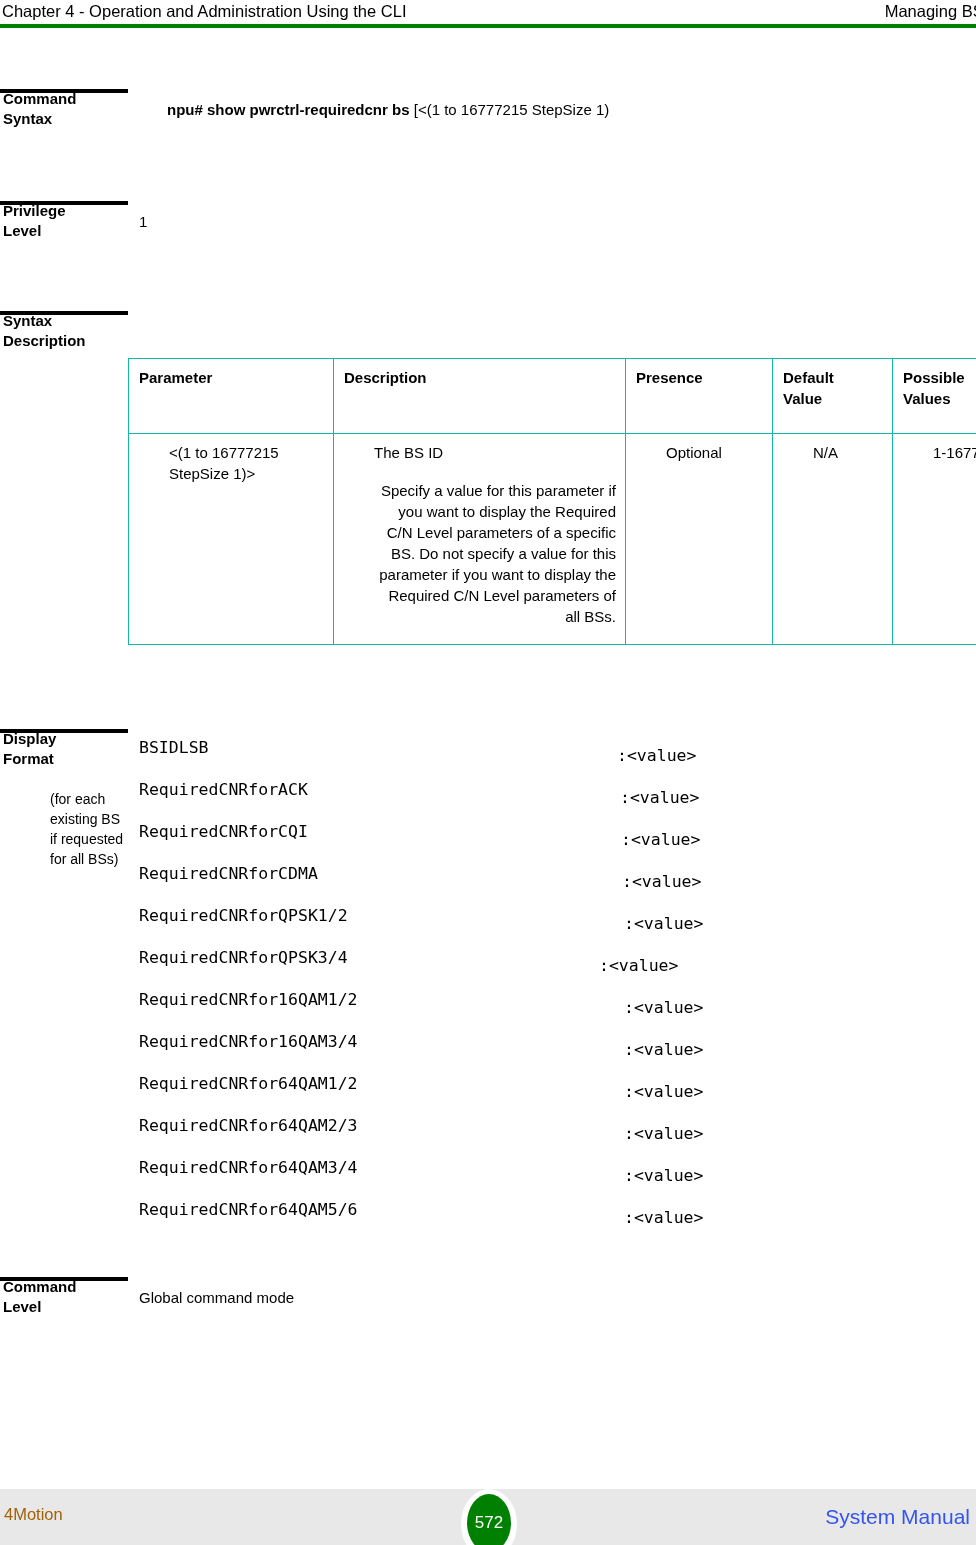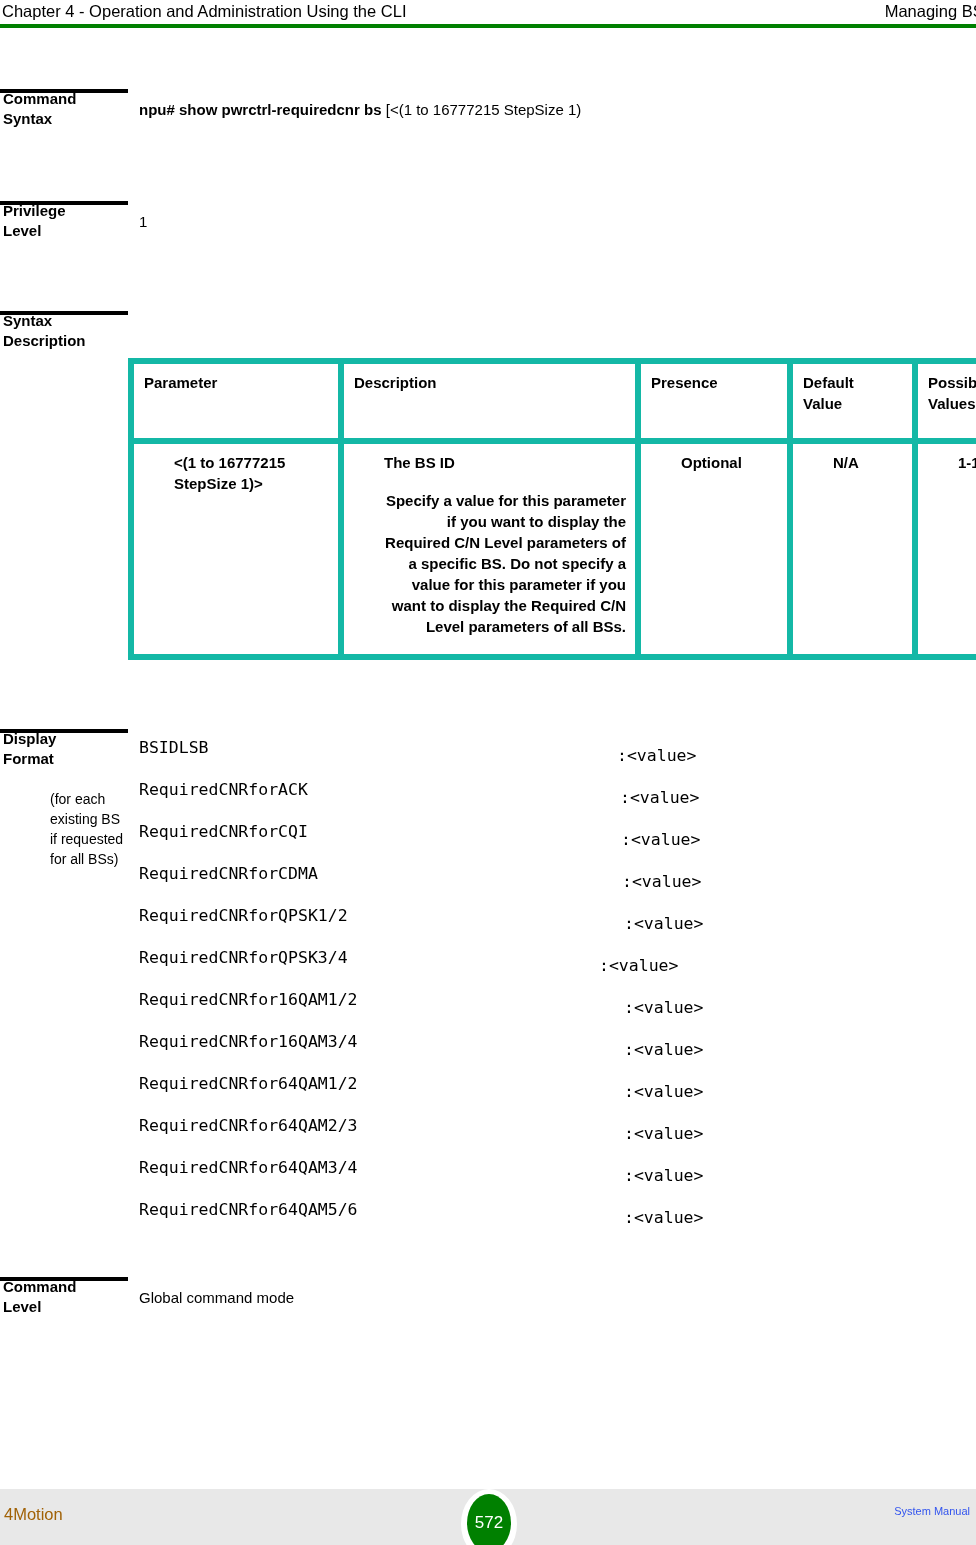--- a/index.html
+++ b/index.html
@@ -89,46 +89,47 @@
   .sec-body {
     position: absolute;
     left: 139px;
     top: 10px;
     width: 830px;
     font-size: 15px;
     line-height: 21px;
   }
   .cmd-bold {
     font-weight: bold;
+    margin-left: 28px;
   }
 
   
   .param-table {
     position: absolute;
     left: 128px;
     top: 358px;
     width: 845px;
     border-collapse: collapse;
     table-layout: fixed;
     font-size: 15px;
   }
   .param-table th,
   .param-table td {
-    border: 6px solid #14b8a6;
+    border: 1px solid #14b8a6;
     vertical-align: top;
     padding: 8px 9px 8px 10px;
     line-height: 21px;
     text-align: left;
   }
   .param-table th {
     font-weight: bold;
     height: 58px;
   }
   .param-table td {
-    font-weight: bold;
+    font-weight: normal;
     padding-left: 40px;
   }
   .col-param  { width: 185px; }
   .col-desc   { width: 272px; }
   .col-pres   { width: 127px; }
   .col-def    { width: 100px; }
   .col-poss   { width: 161px; }
   .cell-p {
     margin: 0 0 17px 0;
   }
@@ -171,21 +172,21 @@
     position: absolute;
     left: 4px;
     top: 1505px;
     font-size: 16.5px;
     color: #a16207;
   }
   .footer-right {
     position: absolute;
     right: 6px;
     top: 1505px;
-    font-size: 11px;
+    font-size: 21px;
     color: #3355ee;
   }
   .footer-page-halo {
     position: absolute;
     left: 461px;
     top: 1489px;
     width: 56px;
     height: 70px;
     background: #ffffff;
     border-radius: 50%;

